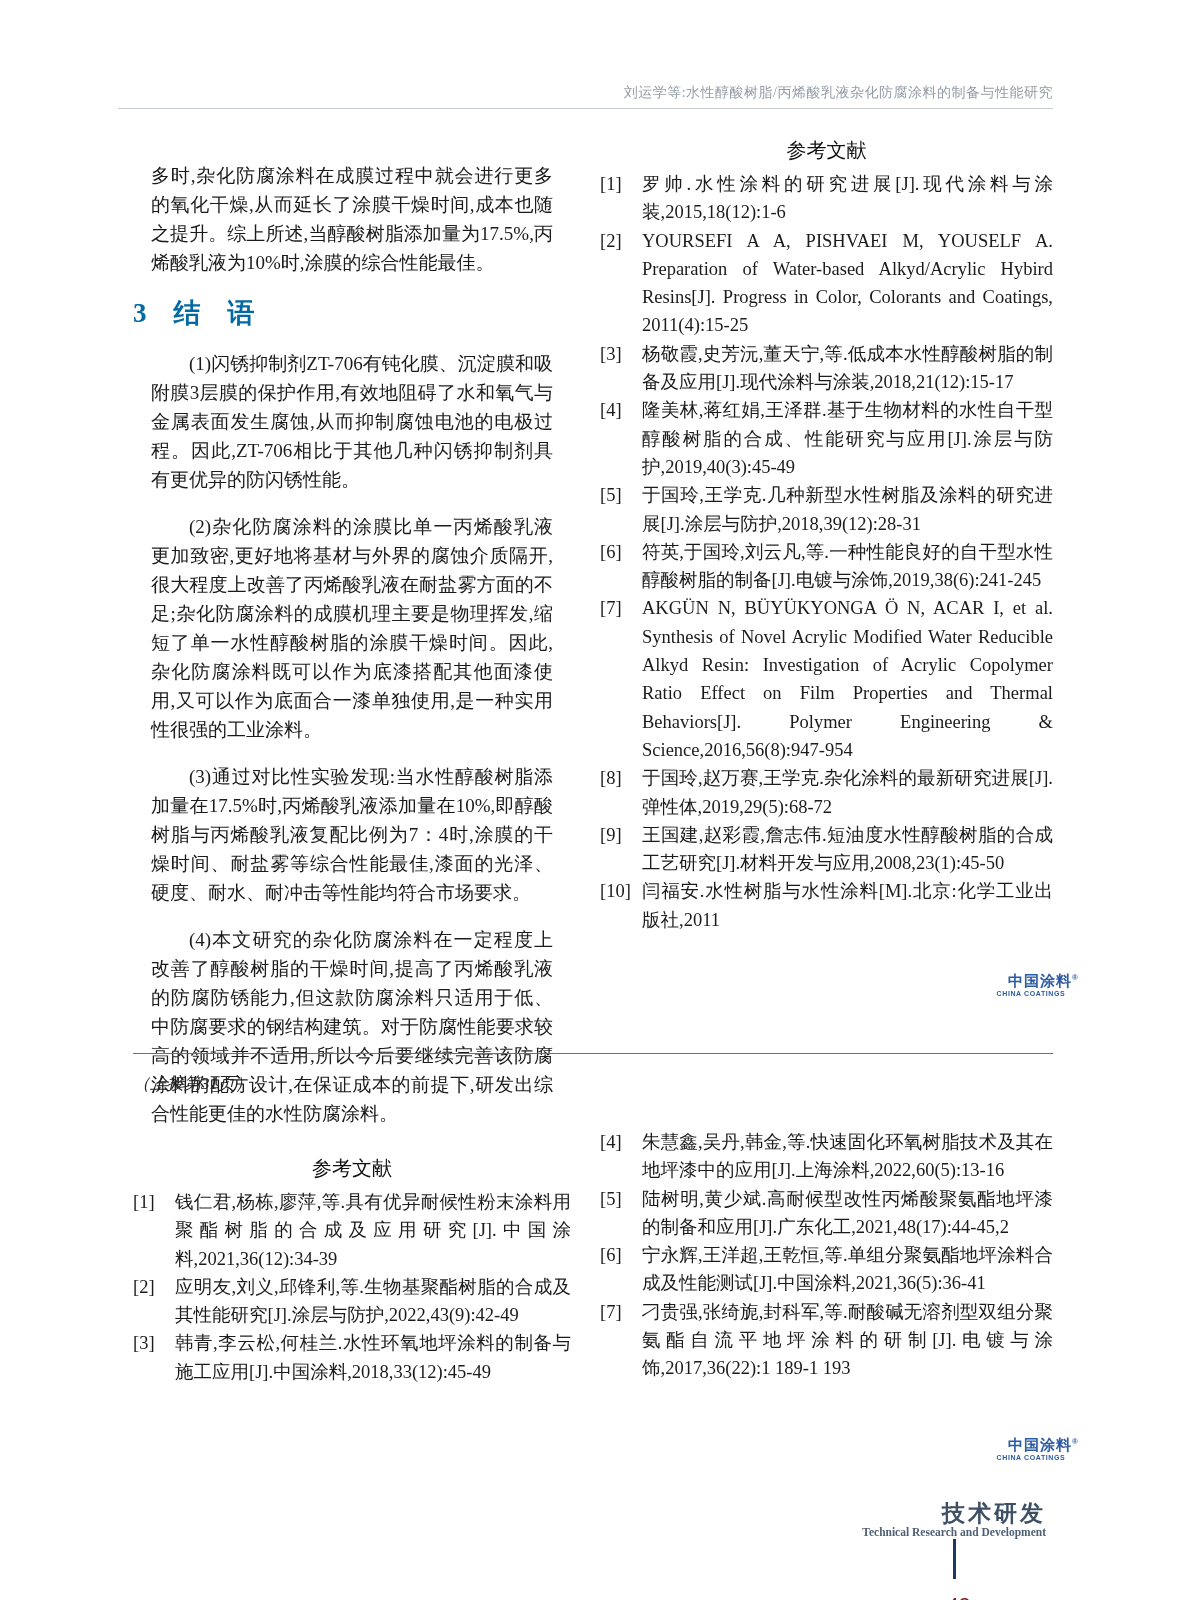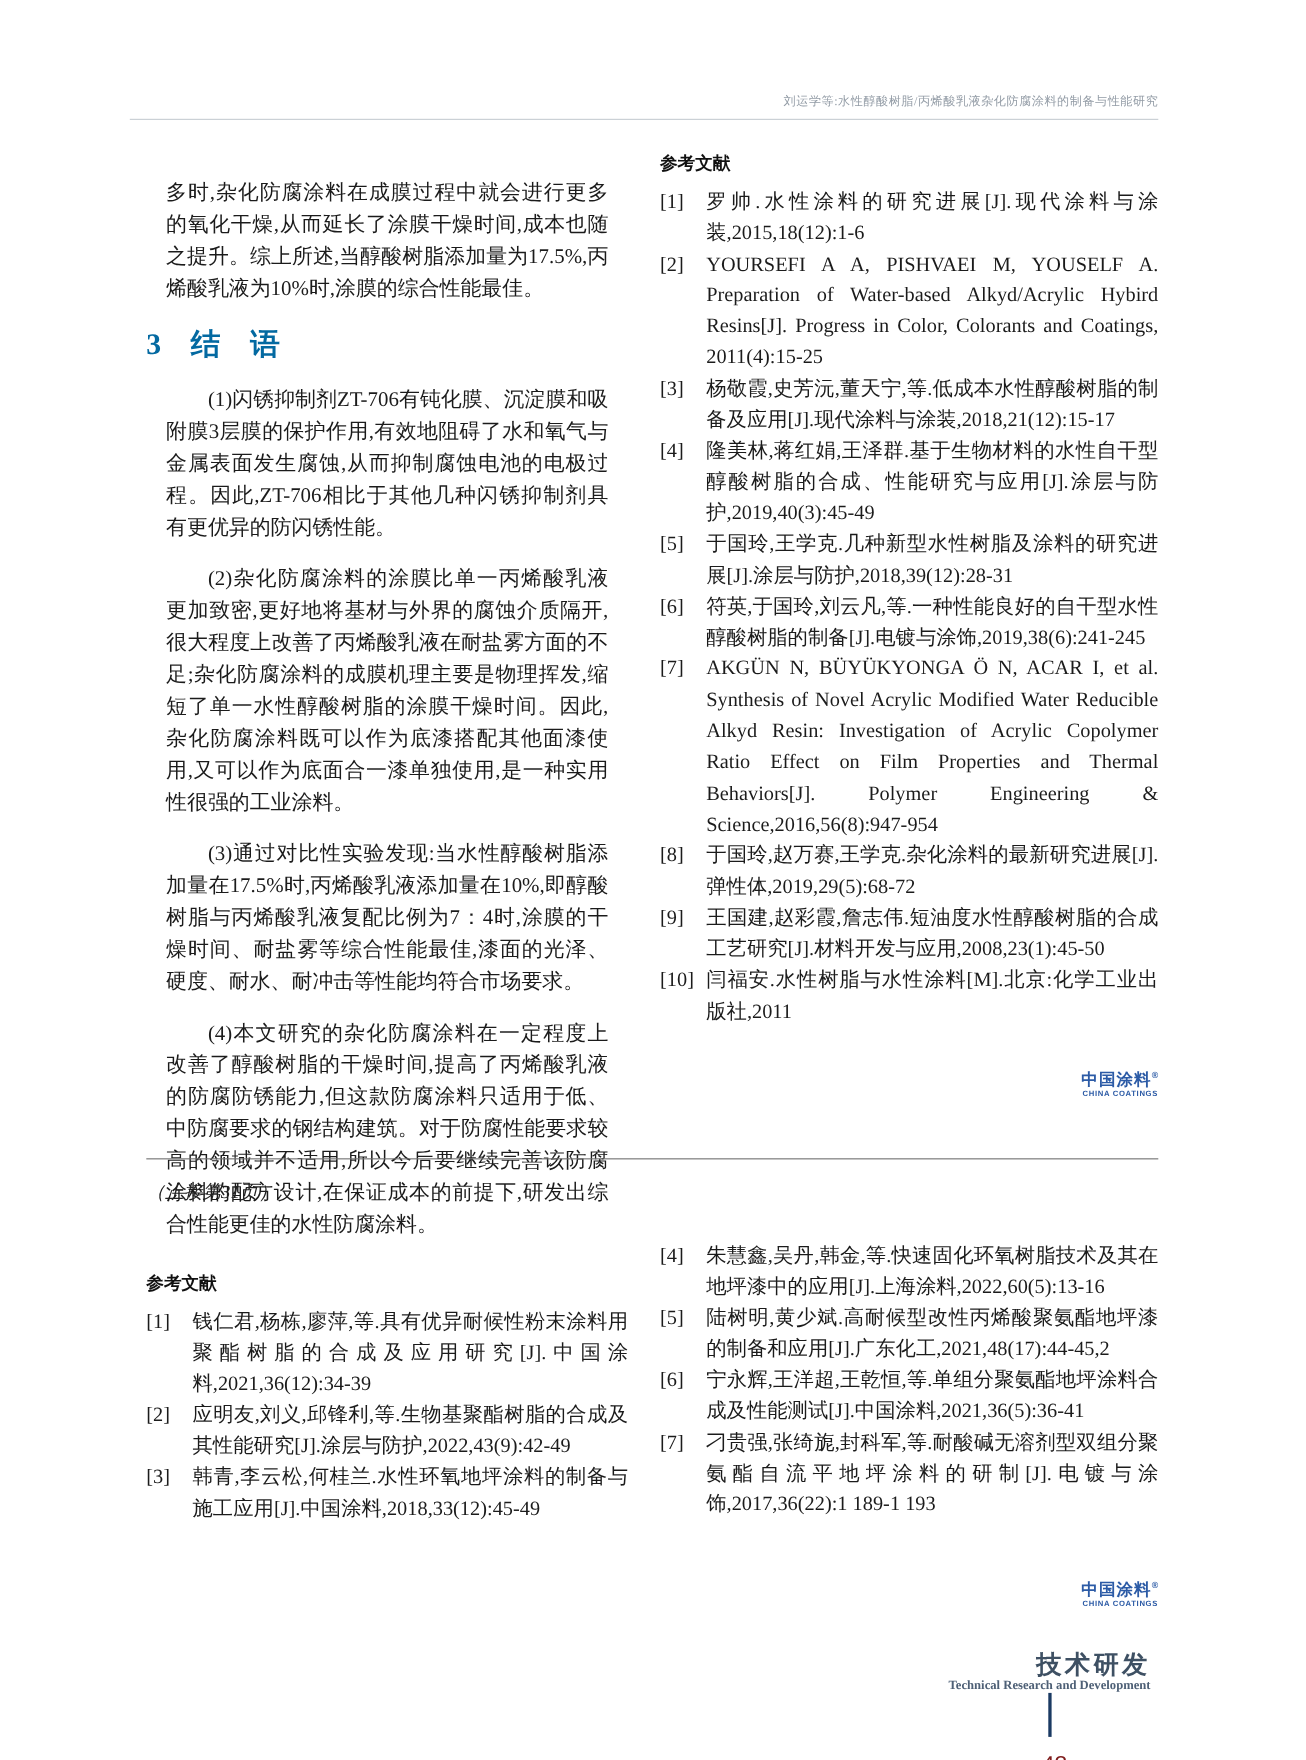--- a/index.html
+++ b/index.html
@@ -4,42 +4,42 @@
 <style>
   html,body { margin:0; padding:0; background:#ffffff; }
   .page {
     position:relative; width:1187px; height:1600px; background:#ffffff;
     font-family:"Liberation Serif", serif; color:#1b1b1b; overflow:hidden;
   }
   
   .running-title {
     position:absolute; top:84px; right:134px;
     font-family:Liberation Serif, serif;
-    font-size:11px; color:#939ca6; letter-spacing:0.5px;
+    font-size:14px; color:#939ca6; letter-spacing:0.5px;
   }
   .head-rule { position:absolute; top:108px; left:118px; width:935px; height:1px; background:#c6ccd2; }
 
   
   .col { position:absolute; font-size:19px; line-height:29px; text-align:justify; }
   .col-left-top  { left:133px; top:143px;  width:438px; }
   .col-right-top { left:600px; top:136px;  width:453px; }
   .col-left-bottom  { left:133px; top:1118px; width:438px; }
   .col-right-bottom { left:600px; top:1128px; width:453px; }
 
   .para { margin:18px; }
   .indent { text-indent:2em; }
 
   .section-heading {
     font-family:Liberation Serif, serif; font-weight:bold;
     font-size:27px; line-height:36px; color:#0369a1;
     margin:10px 0 4px 0; letter-spacing:0;
   }
   .ref-heading {
-    font-family:"Liberation Sans", sans-serif; font-weight:bold;
-    font-size:16px; line-height:28px; color:#111; 
+    font-family:"Liberation Sans", sans-serif; font-weight:normal;
+    font-size:20px; line-height:28px; color:#111; text-align:center;
     margin:0 0 6px 0;
   }
   .ref-heading-lower { margin:36px 0 6px 0; }
 
   .ref { display:flex; font-size:18.5px; line-height:28.3px; }
   .ref-num { flex:0 0 42px; }
   .ref-text { flex:1; text-align:justify; }
   .latin { font-family:"Liberation Serif", serif; }
 
   
@@ -47,21 +47,21 @@
   .cont-note {
     position:absolute; left:133px; top:1072px;
     font-size:17px; font-style:italic; color:#222;
     font-family:"Liberation Serif", serif;
   }
 
   
   .brand { position:absolute; color:#2c5ba6; text-align:center; font-family:"Liberation Sans", sans-serif; }
   .brand-top { left:983px; top:969px; }
   .brand-bottom { left:983px; top:1433px; }
-  .brand-name { font-size:15px; font-weight:bold; letter-spacing:1px; line-height:17px; white-space:nowrap; }
+  .brand-name { font-size:15px; font-weight:bold; letter-spacing:1px; line-height:17px; white-space:nowrap;margin-left:25px; }
   .brand-reg { font-size:8px; vertical-align:super; }
   .brand-sub { font-size:7px; font-weight:bold; letter-spacing:0.6px; line-height:9px; white-space:nowrap; }
 
   
   .footer { position:absolute; top:1501px; right:132px; display:flex; align-items:center;flex-direction:column; }
   .footer-text { text-align:right; margin-right:9px; }
   .footer-cn {
     font-family:"Liberation Sans", sans-serif; font-weight:bold;
     font-size:23px; line-height:25px; color:#3e5063; letter-spacing:3px;
   }

